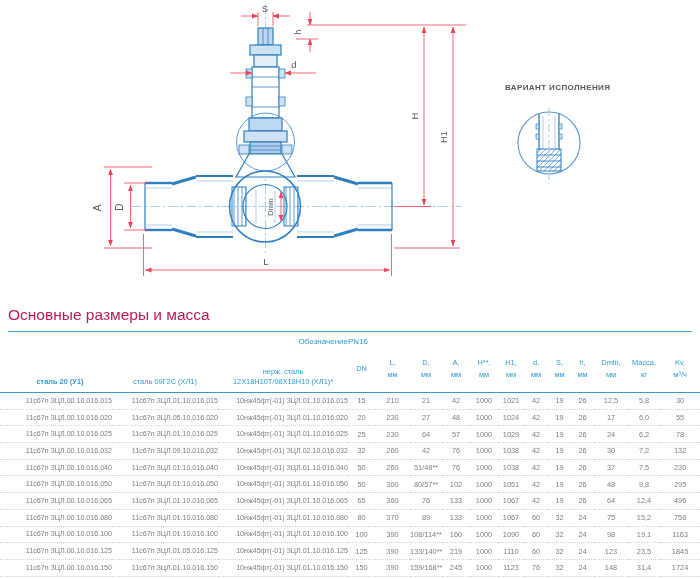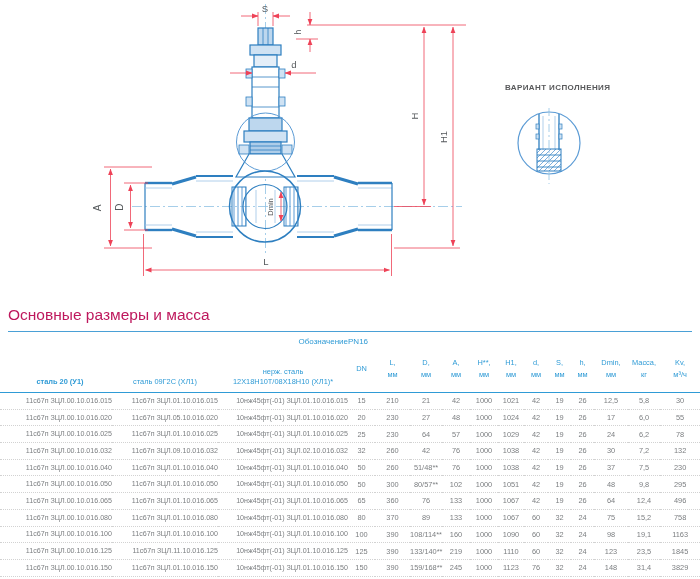--- a/index.html
+++ b/index.html
@@ -420,21 +420,21 @@
             <td class="num">1090</td>
             <td class="num">60</td>
             <td class="num">32</td>
             <td class="num">24</td>
             <td class="num">98</td>
             <td class="num">19,1</td>
             <td class="num">1163</td>
           </tr>
           <tr>
             <td class="des">11с67п ЗЦЛ.00.10.016.125</td>
-            <td class="des">11с67п ЗЦЛ.11.10.016.125</td>
+            <td class="des">11с67п ЗЦЛ.01.05.016.125</td>
             <td class="des">10нж45фт(-01) ЗЦЛ.01.10.016.125</td>
             <td class="num">125</td>
             <td class="num">390</td>
             <td class="num">133/140**</td>
             <td class="num">219</td>
             <td class="num">1000</td>
             <td class="num">1110</td>
             <td class="num">60</td>
             <td class="num">32</td>
             <td class="num">24</td>
@@ -450,21 +450,21 @@
             <td class="num">390</td>
             <td class="num">159/168**</td>
             <td class="num">245</td>
             <td class="num">1000</td>
             <td class="num">1123</td>
             <td class="num">76</td>
             <td class="num">32</td>
             <td class="num">24</td>
             <td class="num">148</td>
             <td class="num">31,4</td>
-            <td class="num">3829</td>
+            <td class="num">1724</td>
           </tr>
           <tr>
             <td class="des">11с67п ЗЦЛ.00.10.016.200</td>
             <td class="des">11с67п ЗЦЛ.01.10.016.200</td>
             <td class="des">10нж45фт(-01) ЗЦЛ.01.10.016.200</td>
             <td class="num">200</td>
             <td class="num">600</td>
             <td class="num">219</td>
             <td class="num">325</td>
             <td class="num">1000</td>

